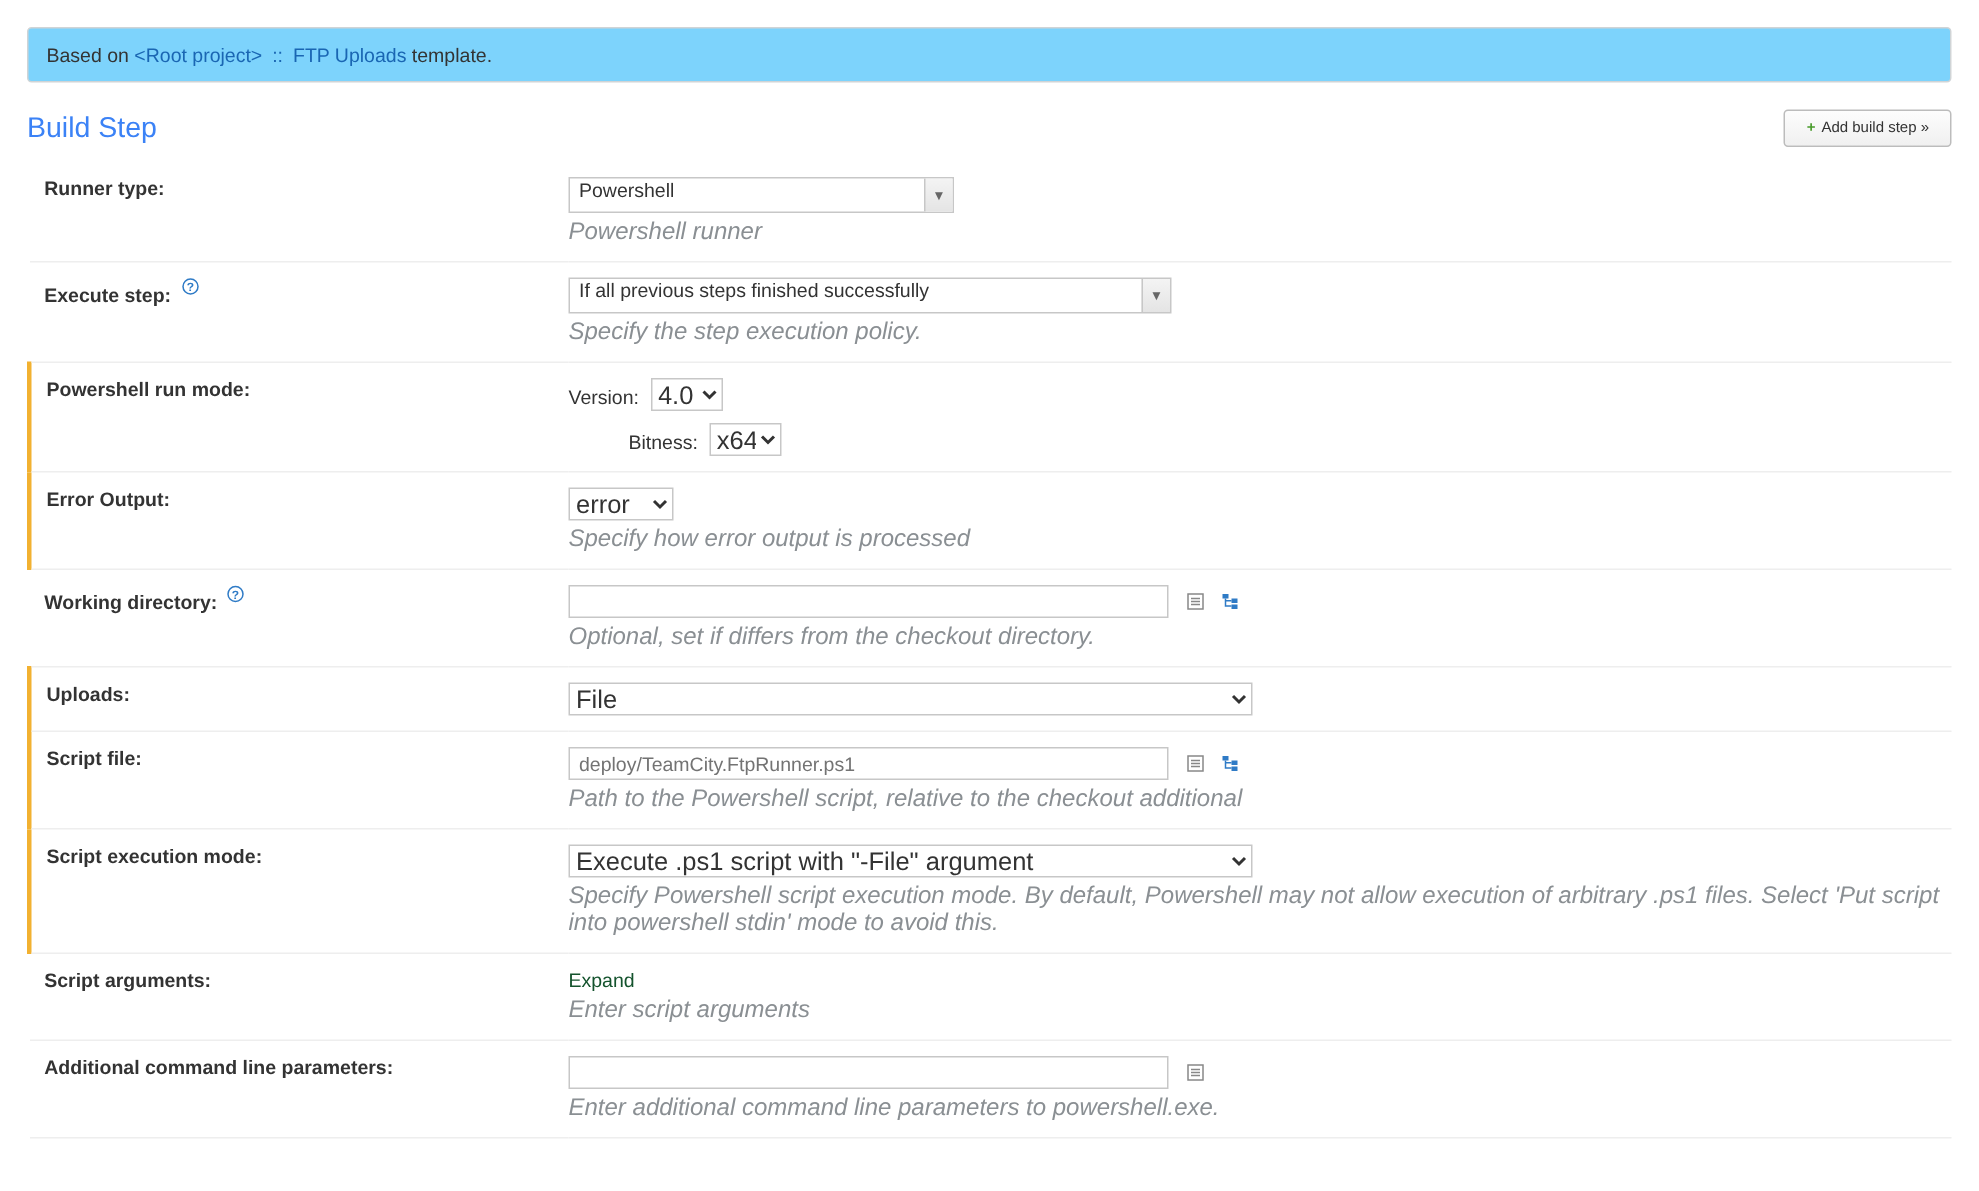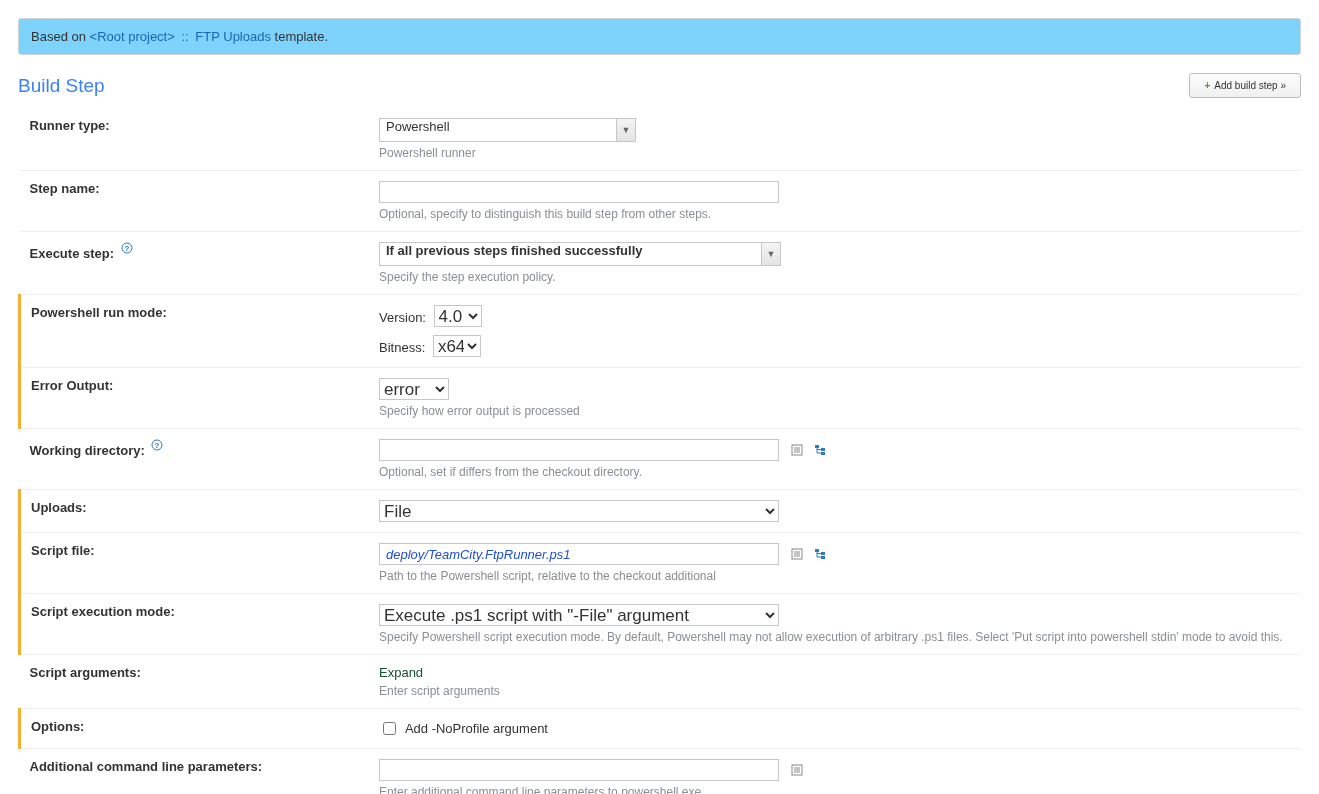--- a/index.html
+++ b/index.html
@@ -79,22 +79,23 @@
     display: inline-block;
     width: 12px;
     height: 12px;
     vertical-align: 4px;
     margin-left: 3px;
     color: #2f7bc6;
     font-size: 10px;
   }
   .hint {
     color: #8a8f93;
-    font-size: 12px;
+    font-size: 16px;
     margin-top: 4px;
+    font-style: italic;
   }
   .runner-select {
     display: inline-flex;
     border: 1px solid #c7c7c7;
     background: #fff;
     height: 22px;
     width: 255px;
   }
   .runner-select .rs-text {
     flex: 1;
@@ -108,50 +109,49 @@
     background: linear-gradient(to bottom, #f4f4f4, #e4e4e4);
     border-left: 1px solid #c7c7c7;
     display: flex;
     align-items: center;
     justify-content: center;
     font-size: 9px;
     color: #666;
   }
   .wide-select {
     width: 400px;
-    font-weight: bold;
   }
   .wide-select .rs-text {
     white-space: nowrap;
     overflow: hidden;
     text-overflow: ellipsis;
   }
   input[type="text"].tc-input {
     border: 1px solid #c7c7c7;
     height: 22px;
     padding: 0 6px;
     width: 400px;
     font-size: 13px;
-    color: #1d4ed8;
+    color: #737373;
     box-sizing: border-box;
-    font-style: italic;
   }
   select.tc-select {
     border: 1px solid #c7c7c7;
     height: 22px;
     font-size: 17px;
     color: #333;
     background: #fff;
   }
   .inline-label {
     display: inline-block;
     margin-right: 4px;
   }
   .row-gap {
     margin-top: 8px;
+    margin-left: 40px;
   }
   .postfix-icon {
     display: inline-block;
     margin-left: 8px;
     color: #6f6f6f;
     vertical-align: middle;
     cursor: pointer;
   }
   .tree-icon {
     color: #2f7bc6;
@@ -159,21 +159,21 @@
   .expand-link {
     color: #14532d;
     text-decoration: none;
     cursor: pointer;
   }
   .chk-row input[type="checkbox"] {
     vertical-align: -2px;
     margin-right: 6px;
   }
   .sel-400 {
-    width: 400px;
+    width: 456px;
   }
 </style>
 </head>
 <body>
 
 <div class="page">
 
   <div class="based-on-box">
     <span>Based on </span><a href="#">&lt;Root project&gt;</a>
     <span class="sep">::</span>
@@ -194,27 +194,20 @@
         <td class="label-cell">Runner type:</td>
         <td>
           <div class="runner-select">
             <span class="rs-text">Powershell</span>
             <span class="rs-arrow">▼</span>
           </div>
           <div class="hint">Powershell runner</div>
         </td>
       </tr>
 
-      <tr>
-        <td class="label-cell">Step name:</td>
-        <td>
-          <input type="text" class="tc-input" value="" style="">
-          <div class="hint">Optional, specify to distinguish this build step from other steps.</div>
-        </td>
-      </tr>
 
       <tr>
         <td class="label-cell">
           <span>Execute step:</span>
           <span class="help-icon">
             <svg width="12" height="12" viewBox="0 0 12 12">
                 <circle cx="6" cy="6" r="5" fill="none" stroke="#2f7bc6" stroke-width="1"></circle>
                 <text x="6" y="9" text-anchor="middle" font-size="8" fill="#2f7bc6">?</text>
               </svg>
           </span>
@@ -332,29 +325,20 @@
       </tr>
 
       <tr>
         <td class="label-cell">Script arguments:</td>
         <td>
           <a class="expand-link">Expand</a>
           <div class="hint">Enter script arguments</div>
         </td>
       </tr>
 
-      <tr class="accent">
-        <td class="label-cell">Options:</td>
-        <td>
-          <div class="chk-row">
-            <input type="checkbox" style="">
-            <span>Add -NoProfile argument</span>
-          </div>
-        </td>
-      </tr>
 
       <tr>
         <td class="label-cell">Additional command line parameters:</td>
         <td>
           <input type="text" class="tc-input" value="" style="">
           <span class="postfix-icon">
             <svg width="12" height="12" viewBox="0 0 12 12">
                 <rect x="1" y="1" width="10" height="10" fill="none" stroke="#888" stroke-width="1"></rect>
                 <line x1="3" y1="4" x2="9" y2="4" stroke="#888"></line>
                 <line x1="3" y1="6" x2="9" y2="6" stroke="#888"></line>

